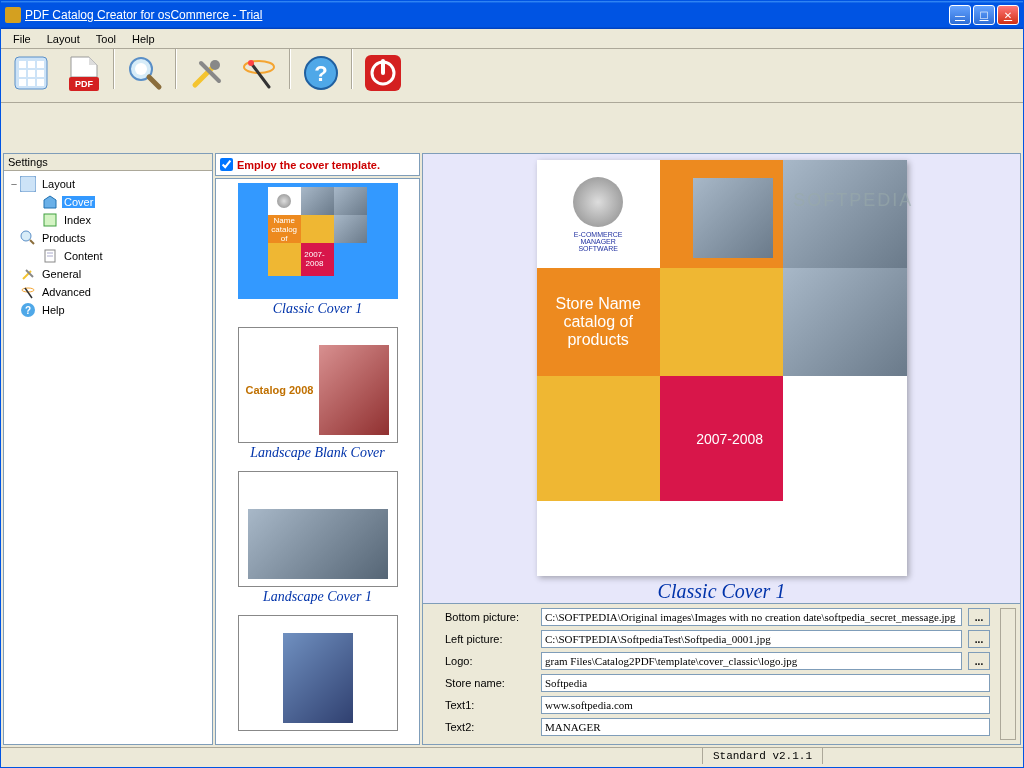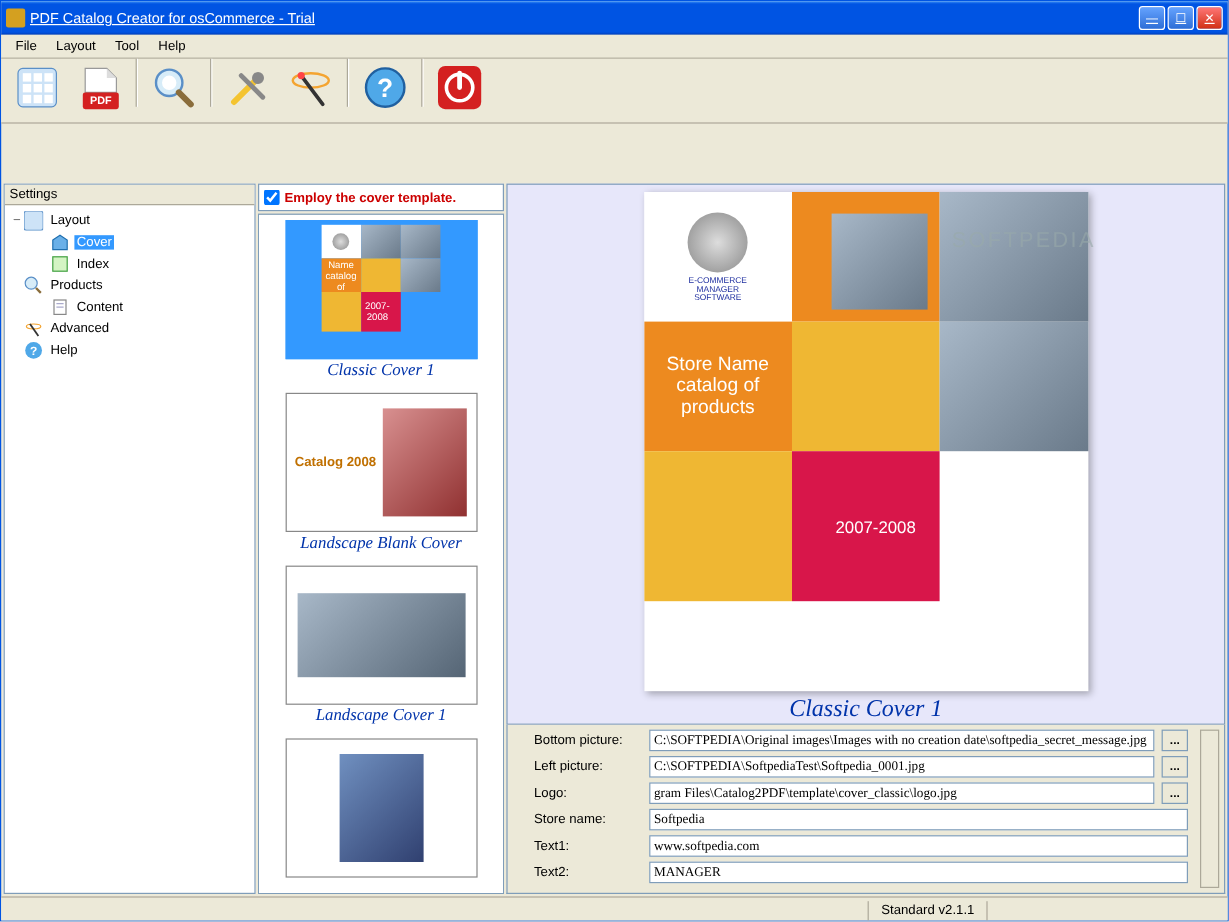--- a/index.html
+++ b/index.html
@@ -47,42 +47,42 @@
 .preview-doc { width: 370px; height: 478px; background: #fff; box-shadow: 2px 2px 6px rgba(0,0,0,0.3); position: relative; }
 .preview-caption { color: #0033aa; font-style: italic; font-family: "Times New Roman", serif; font-size: 20px; margin-top: 4px; }
 
 .fields-pane { background: #ece9d8; border: 1px solid #7f9db9; border-top: none; padding: 4px 30px 4px 22px; position: relative; }
 .field-row { display: flex; align-items: center; margin-bottom: 4px; gap: 6px; }
 .field-row .flabel { width: 90px; }
 .field-row input { flex: 1; border: 1px solid #7f9db9; padding: 1px 3px; height: 18px; font-size: 11px; font-family: Tahoma; }
 .field-row .browse-btn { width: 22px; height: 18px; border: 1px solid #7f9db9; background: #ece9d8; cursor: pointer; font-weight: bold; font-size: 10px; }
 .fields-scroll { position: absolute; right: 4px; top: 4px; bottom: 4px; width: 16px; background: #ece9d8; border: 1px solid #aca899; }
 
-.statusbar { height: 20px; background: #ece9d8; border-top: 1px solid #aca899; display: flex; align-items: flex-end; }
+.statusbar { height: 20px; background: #ece9d8; border-top: 1px solid #aca899; display: flex; align-items: flex-start; font-family: Liberation Mono, monospace; }
 .statusbar .status-cell { border: 1px solid #aca899; border-top: none; border-bottom: none; padding: 2px 10px; margin-left: auto; margin-right: 200px; }
 
 
 .cover-classic { display: grid; grid-template-columns: 1fr 1fr 1fr; grid-template-rows: 26% 26% 30% 18%; width: 100%; height: 100%; }
 .cc-tl { background: #fff; display: flex; align-items: center; justify-content: center; }
 .cc-tr { background: #ed8a1f; }
 .cc-ml { background: #3a3a4a; }
 .cc-mr { background: #ed8a1f; display: flex; flex-direction: column; align-items: center; justify-content: center; color: #fff; font-size: 8px; text-align: center; }
 .cc-bl { background: #efb733; }
 .cc-br { background: #efb733; }
 .cc-fl { background: #efb733; }
 .cc-fr { background: #d8164a; display: flex; align-items: center; justify-content: flex-end; color: #fff; font-size: 8px; padding-right: 6px; }
 .preview-doc .cc-mr { color: #fff; font-size: 16px; }
 .preview-doc .cc-fr { color: #fff; font-size: 14px; padding-right: 20px; }
 .photo-fill { background: linear-gradient(135deg, #a8b8c8, #6a7a8a); }
 .logo-circ { width: 30px; height: 30px; border-radius: 50%; background: radial-gradient(circle, #ddd, #888); }
 .preview-doc .logo-circ { width: 50px; height: 50px; }
 .preview-doc .cc-tl { flex-direction: column; gap: 4px; }
 .logo-text { font-size: 7px; color: #2030a0; text-align: center; }
 
-.thumb-landscape { width: 148px; height: 100px; background: #fff; display: flex; align-items: center; justify-content: center; }
+.thumb-landscape { width: 148px; height: 100px; background: #fff; display: flex; align-items: flex-end; justify-content: center; }
 .lc-person { width: 70px; height: 90px; background: linear-gradient(135deg, #d89090, #903030); }
 .lc-wide { width: 140px; height: 70px; background: linear-gradient(135deg, #a8b8c8, #556575); }
 </style>
 </head>
 <body>
 
 <div class="window">
   <div class="titlebar">
     <div class="app-icon"></div>
     <div class="title">PDF Catalog Creator for osCommerce - Trial</div>
@@ -195,20 +195,28 @@
             </svg>
           <span class="tree-label">Products</span>
         </div>
         <div class="tree-node child">
           <svg class="tree-icon">
               <rect x="3" y="2" width="10" height="12" fill="#fff" stroke="#888"></rect>
               <line x1="5" y1="5" x2="11" y2="5" stroke="#aac"></line>
               <line x1="5" y1="8" x2="11" y2="8" stroke="#aac"></line>
             </svg>
           <span class="tree-label">Content</span>
+        </div>
+        <div class="tree-node root">
+          <span class="tree-expand"></span>
+          <svg class="tree-icon">
+              <line x1="3" y1="13" x2="11" y2="5" stroke="#f4c430" stroke-width="2"></line>
+              <line x1="6" y1="4" x2="13" y2="11" stroke="#888" stroke-width="2"></line>
+            </svg>
+          <span class="tree-label">General</span>
         </div>
         <div class="tree-node root">
           <span class="tree-expand"></span>
           <svg class="tree-icon">
               <ellipse cx="8" cy="6" rx="6" ry="2" fill="none" stroke="#f4a430"></ellipse>
               <line x1="5" y1="4" x2="12" y2="14" stroke="#333" stroke-width="1.5"></line>
             </svg>
           <span class="tree-label">Advanced</span>
         </div>
         <div class="tree-node root">

